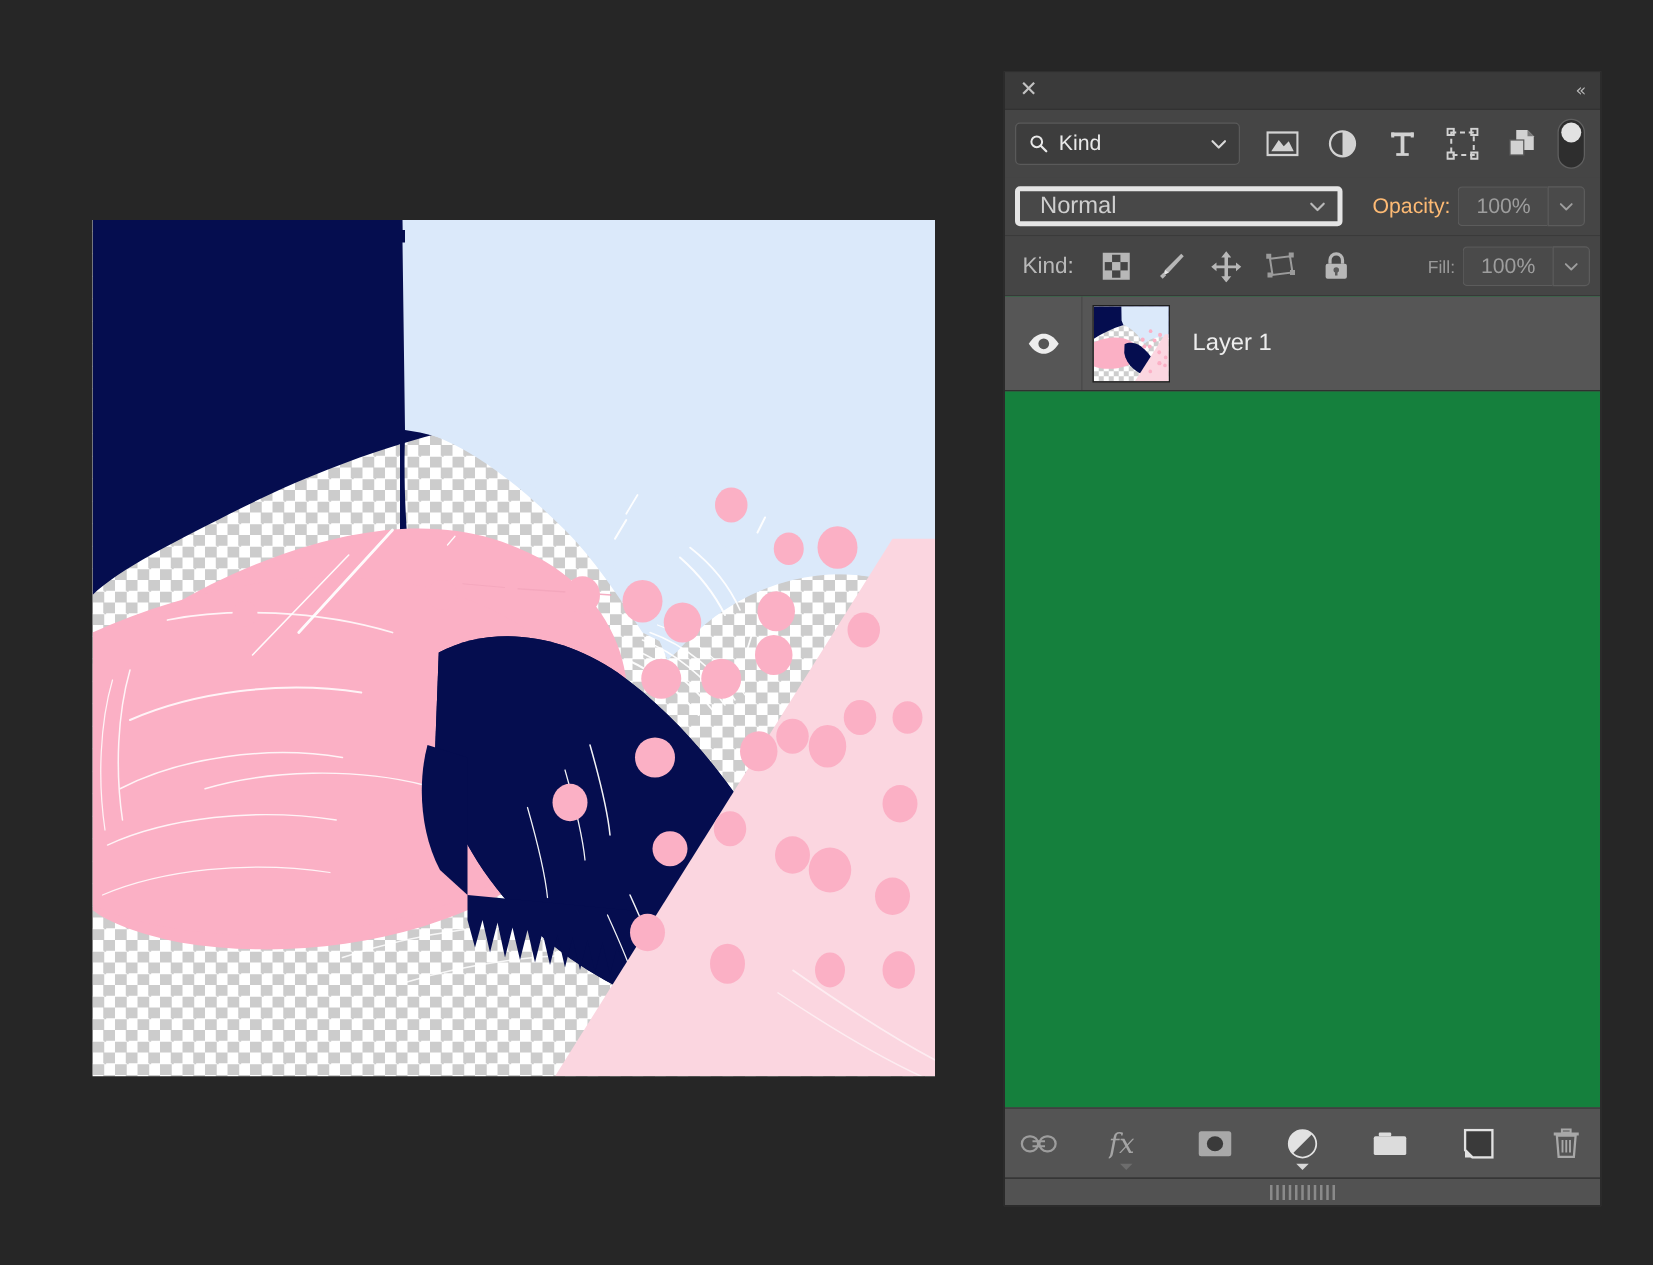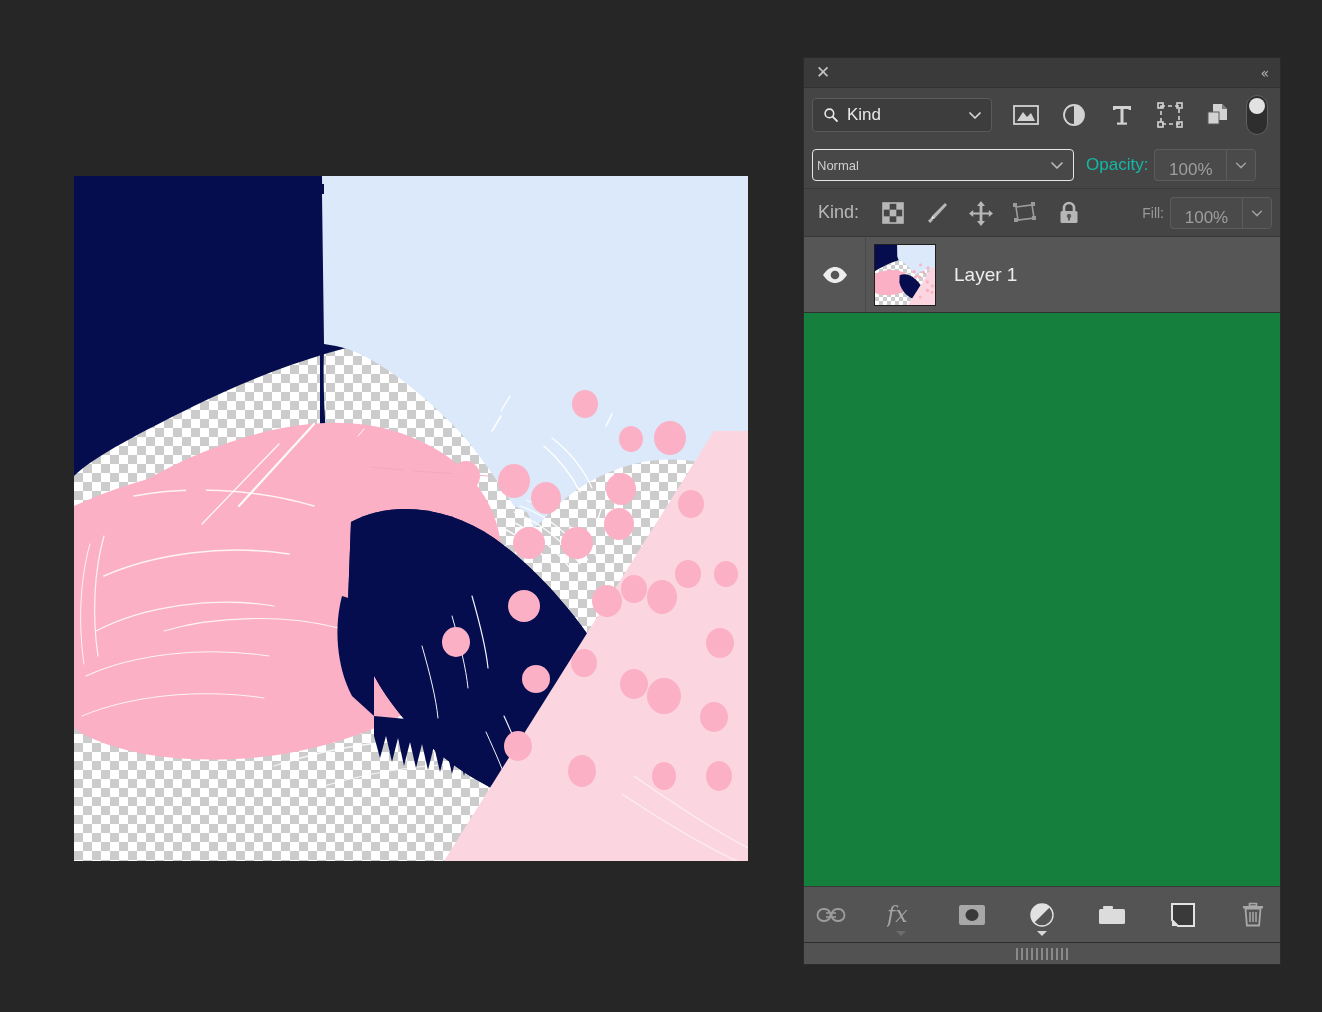--- a/index.html
+++ b/index.html
@@ -102,35 +102,35 @@
   }
 
   .blendrow {
     height: 47px; background: #454545;
     display: flex; align-items: center; padding: 0 8px;
     flex: 0 0 auto;
     border-bottom: 1px solid #3a3a3a;
   }
   .blend-select {
     width: 262px; height: 32px;
-    background: #484848; border: 1px solid #e5e5e5; border-radius: 4px;
-    display: flex; align-items: center; padding: 0 8px 0 4px;
-    color: #cfcfcf; font-size: 13px; cursor: pointer;
+    background: #484848; border: 4px solid #e5e5e5; border-radius: 4px;
+    display: flex; align-items: center; padding: 0 8px 0 16px;
+    color: #cfcfcf; font-size: 19px; cursor: pointer;
   }
   .blend-select .lbl { flex: 1; }
   .op-label {
-    color: #14b8a6; font-size: 17px; margin-left: 12px; margin-right: 6px;
+    color: #fdba74; font-size: 17px; margin-left: 24px; margin-right: 6px;
     white-space: nowrap;
   }
   .numbox {
     height: 32px; width: 72px;
     background: #4a4a4a; border: 1px solid #5c5c5c;
     border-right: none;
     border-radius: 4px 0 0 4px;
-    display: flex; align-items: flex-end; justify-content: center;
+    display: flex; align-items: center; justify-content: center;
     color: #9e9e9e; font-size: 17px; cursor: text;
   }
   .numarrow {
     height: 32px; width: 30px;
     background: #4a4a4a; border: 1px solid #5c5c5c;
     border-radius: 0 4px 4px 0;
     display: flex; align-items: center; justify-content: center;
     cursor: pointer;
   }
 

